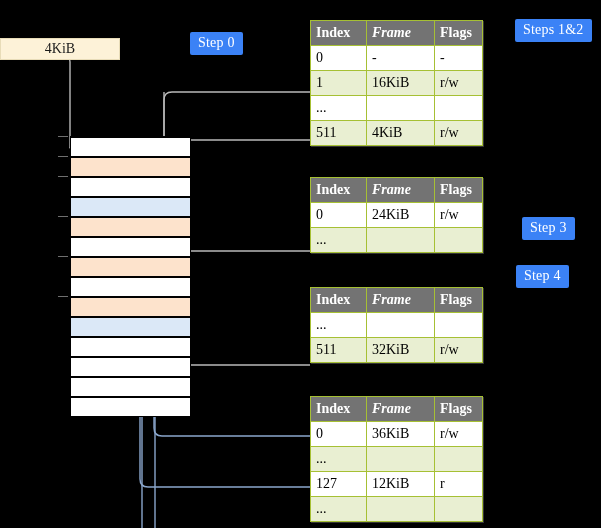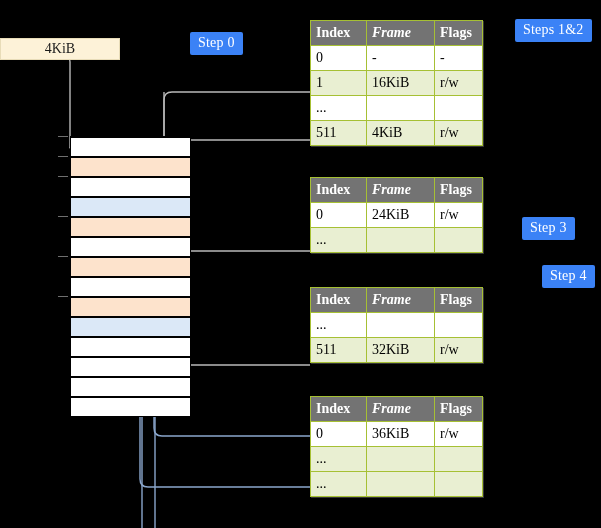--- a/index.html
+++ b/index.html
@@ -178,21 +178,21 @@
 
   <div class="badge" style="left:190px;top:32px;">
     <span>Step 0</span>
   </div>
   <div class="badge" style="left:515px;top:19px;">
     <span>Steps 1&amp;2</span>
   </div>
   <div class="badge" style="left:522px;top:174px;margin-top:43px;">
     <span>Step 3</span>
   </div>
-  <div class="badge" style="left:542px;top:265px;">
+  <div class="badge" style="left:516px;top:265px;">
     <span>Step 4</span>
   </div>
 
   <table class="ptable" style="left:310px;top:20px;">
     <thead>
       <tr>
         <th class="col-i">Index</th>
         <th class="col-f">Frame</th>
         <th class="col-g">Flags</th>
       </tr>
@@ -277,20 +277,25 @@
       <tr class="plain">
         <td>0</td>
         <td>36KiB</td>
         <td>r/w</td>
       </tr>
       <tr class="alt">
         <td>...</td>
         <td></td>
         <td></td>
       </tr>
+      <tr class="plain">
+        <td>127</td>
+        <td>12KiB</td>
+        <td>r</td>
+      </tr>
       <tr class="alt">
         <td>...</td>
         <td></td>
         <td></td>
       </tr>
     </tbody>
   </table>
 
 </div>
 

